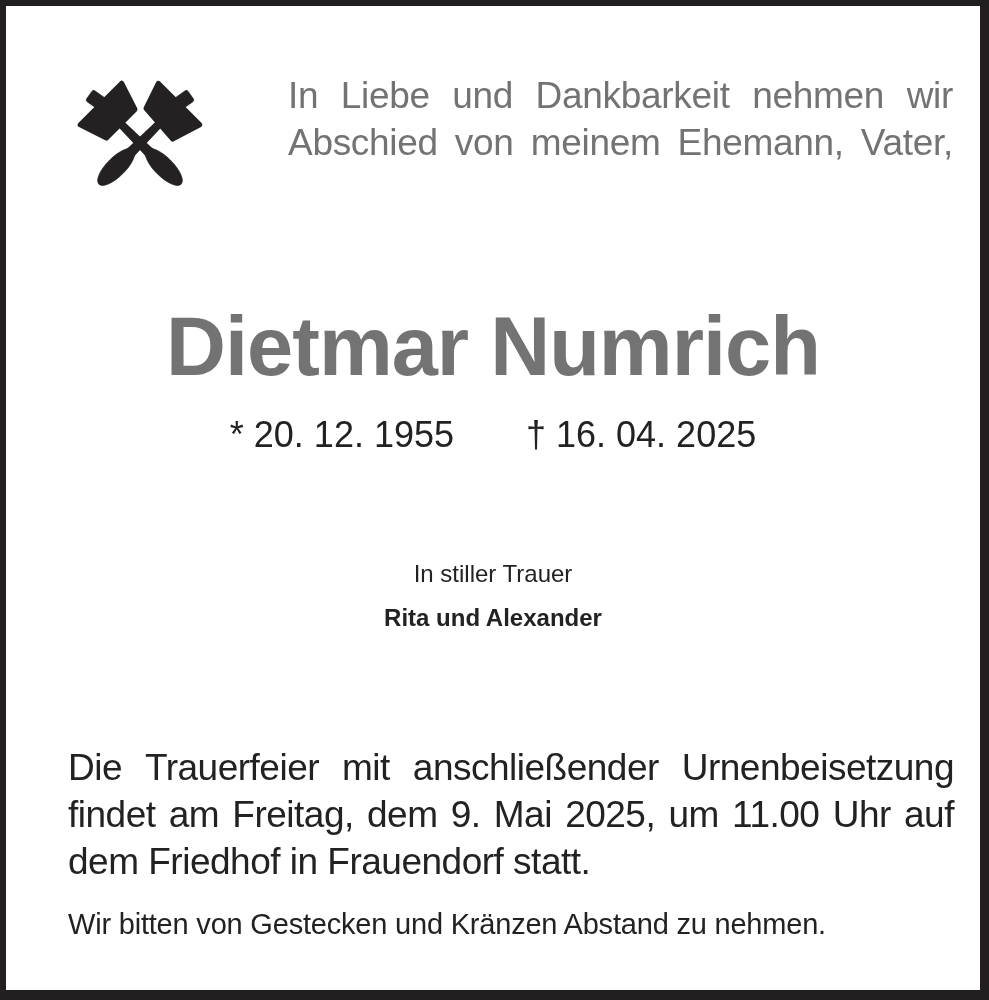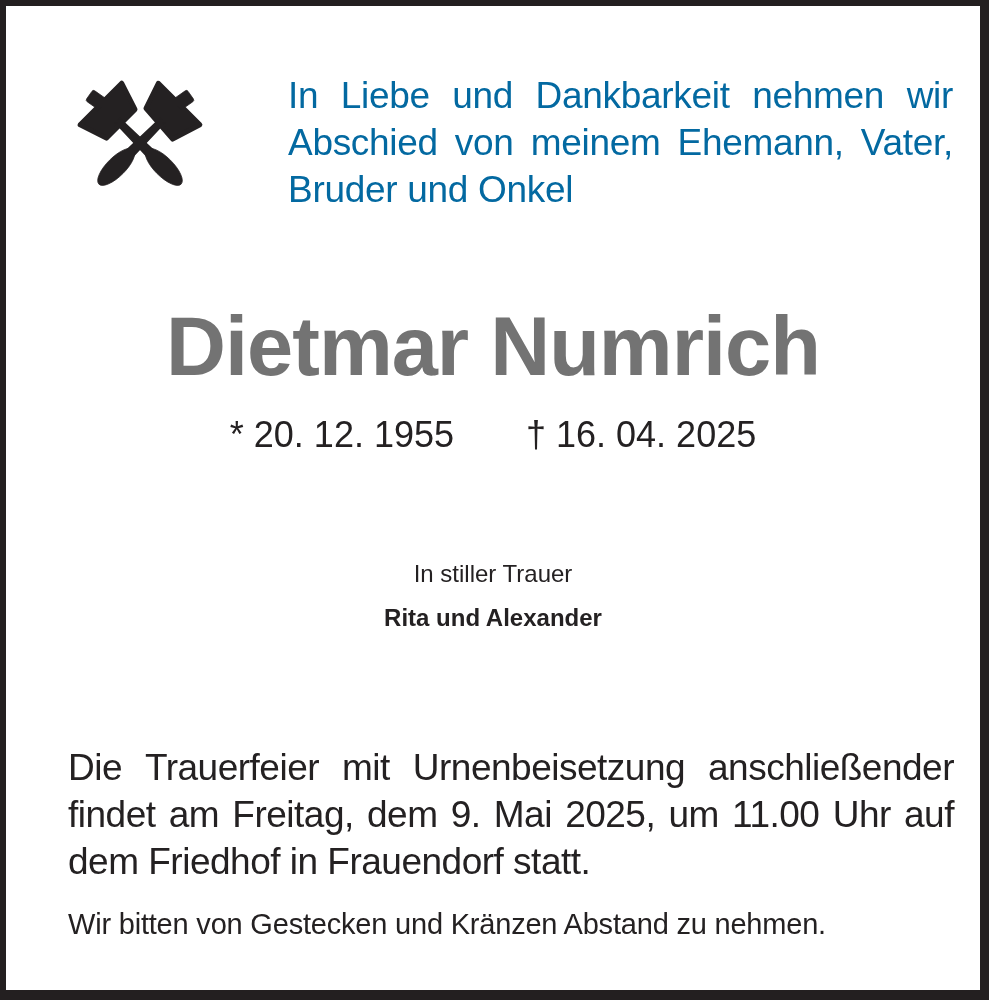--- a/index.html
+++ b/index.html
@@ -18,21 +18,21 @@
   }
   .abs { position: absolute; }
 
   
   .icon-wrap { left: 64px; top: 62px; width: 140px; height: 146px; }
 
   
   .intro {
     left: 282px; top: 66px; width: 665px;
     font-size: 37px; line-height: 47px; letter-spacing: -0.3px;
-    color: #0369a1;
+    color: #737373;
   }
   .jline { display: flex; justify-content: space-between; }
   .jline span { white-space: pre; }
 
   .name {
     left: 0; right: 0; top: 295px;
     margin: 0; text-align: center;
     font-size: 83px; line-height: 92px; font-weight: 700;
     letter-spacing: -1px; color: #737373;
   }
@@ -92,42 +92,41 @@
       <span>nehmen</span>
       <span>wir</span>
     </div>
   <div class="jline">
       <span>Abschied</span>
       <span>von</span>
       <span>meinem</span>
       <span>Ehemann,</span>
       <span>Vater,</span>
     </div>
-  <div>Bruder und Onkel</div>
 </div>
 
 <h1 class="abs name">Dietmar Numrich</h1>
 
 <div class="abs dates">
   <span>* 20. 12. 1955</span>
   <span>† 16. 04. 2025</span>
 </div>
 
 <div class="abs mourning">
   <div>In stiller Trauer</div>
   <div class="mourners">Rita und Alexander</div>
 </div>
 
 <div class="abs details">
   <div class="jline">
       <span>Die</span>
       <span>Trauerfeier</span>
       <span>mit</span>
+      <span>anschließender</span>
       <span>Urnenbeisetzung</span>
-      <span>anschließender</span>
     </div>
   <div class="jline">
       <span>findet</span>
       <span>am</span>
       <span>Freitag,</span>
       <span>dem</span>
       <span>9.</span>
       <span>Mai</span>
       <span>2025,</span>
       <span>um</span>

